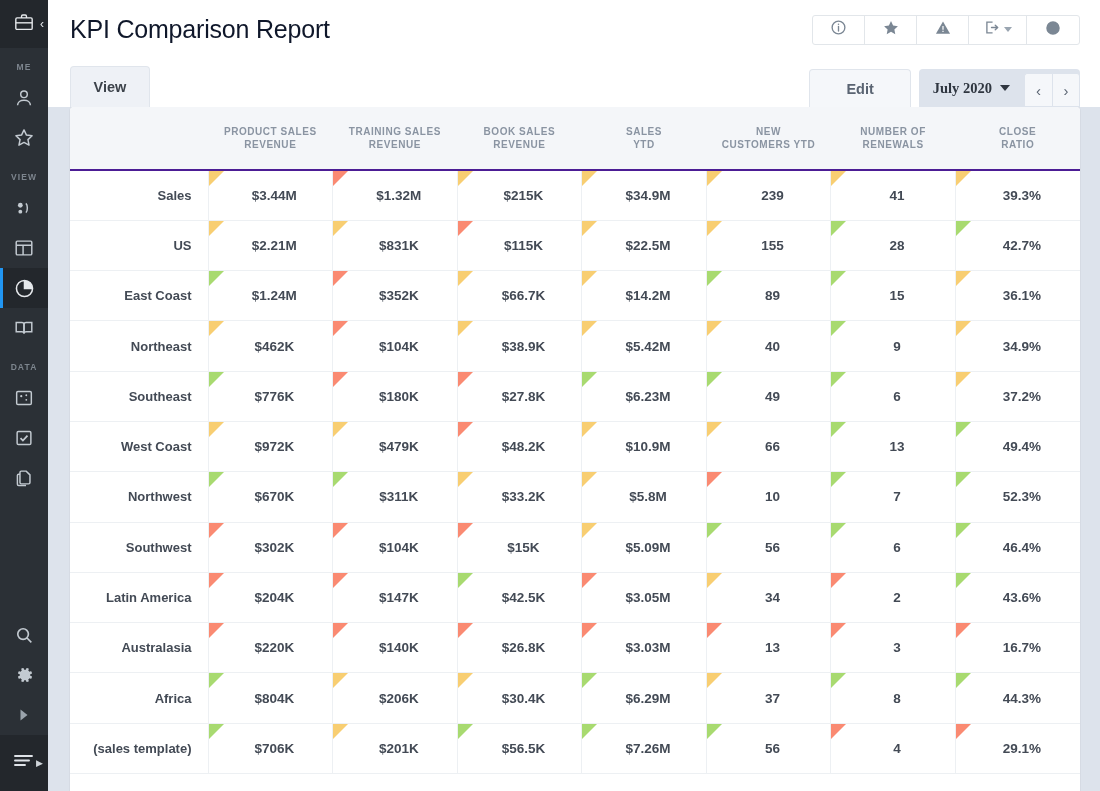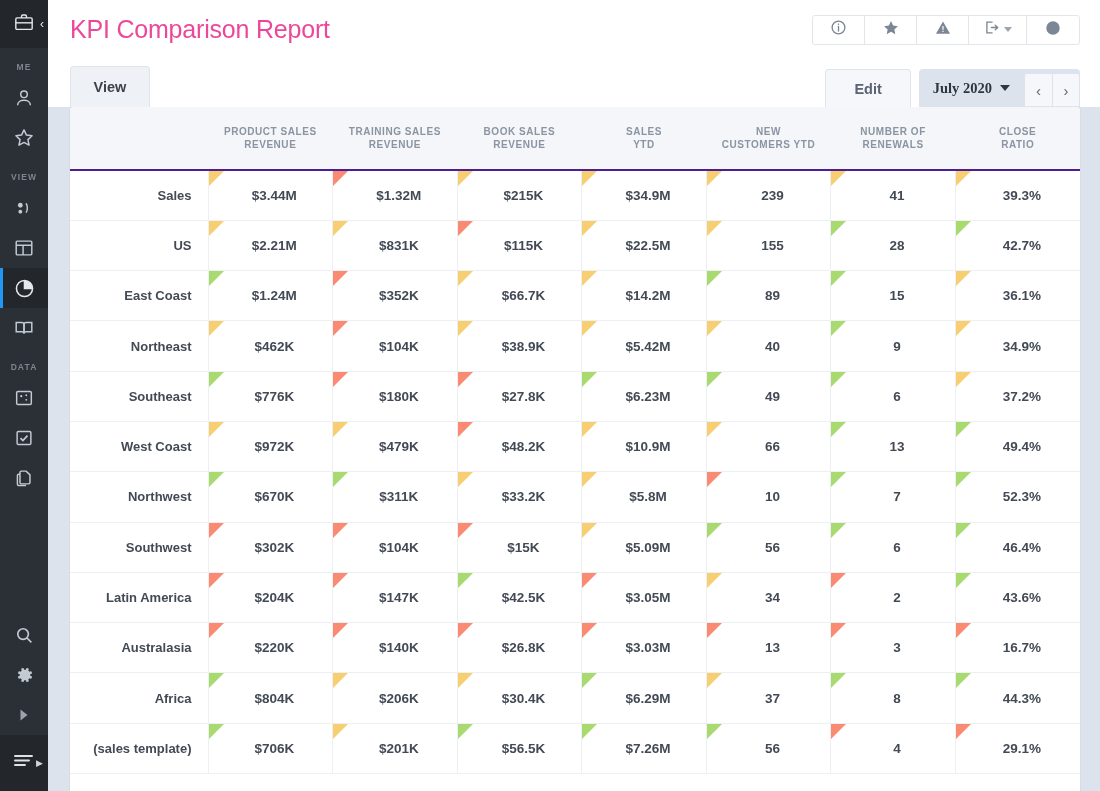--- a/index.html
+++ b/index.html
@@ -64,21 +64,21 @@
     position: relative;
     display: flex; flex-direction: column;
   }
   .topbar {
     height: 59px; flex: 0 0 59px;
     display: flex; align-items: center;
     padding: 0 20px 0 22px;
     background: #ffffff;
   }
   .page-title {
-    font-size: 25px; color: #ec4899; font-weight: normal;
+    font-size: 25px; color: #0f172a; font-weight: normal;
     letter-spacing: -0.2px;
   }
   .topbar-spacer { flex: 1 1 auto; }
   .icon-group {
     display: flex; align-items: stretch;
     border: 1px solid #e2e6ea; border-radius: 3px;
     height: 30px; background: #fff;
     overflow: hidden;
   }
   .icon-btn {
@@ -117,21 +117,21 @@
   .tabrow-spacer { flex: 1 1 auto; }
   .right-controls { display: flex; align-items: flex-end; gap: 0; }
   .edit-tab {
     height: 38px;
     background: #f5f7fa;
     border: 1px solid #e0e5ec;
     border-bottom: none;
     border-radius: 4px 4px 0 0;
     display: flex; align-items: center; justify-content: center;
     font-size: 14.5px; font-weight: bold; color: #5a6472;
-    padding: 0 28px;
+    padding: 0 36px;
     margin-right: 8px;
   }
   .period-box {
     height: 38px;
     background: #dde3ec;
     border-radius: 4px 4px 0 0;
     display: flex; align-items: stretch;
     padding-left: 14px;
   }
   .period-label {

